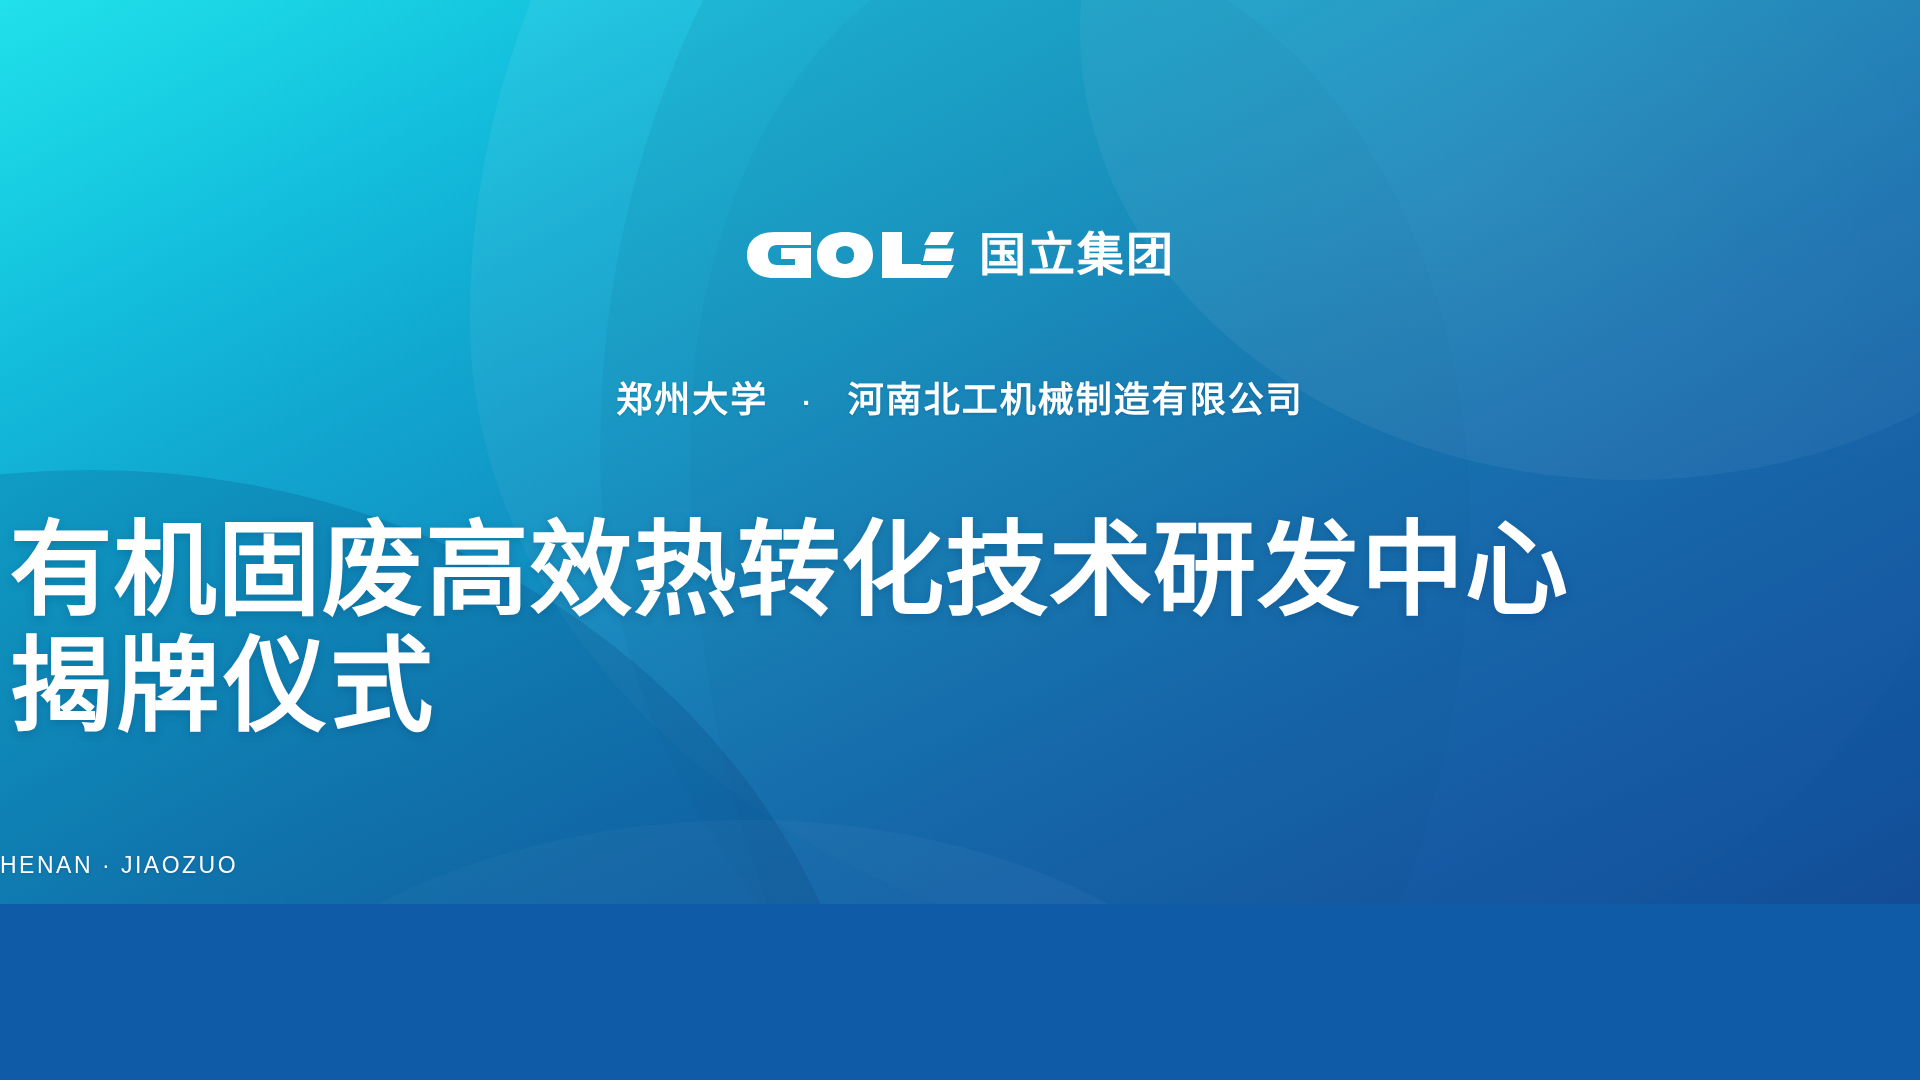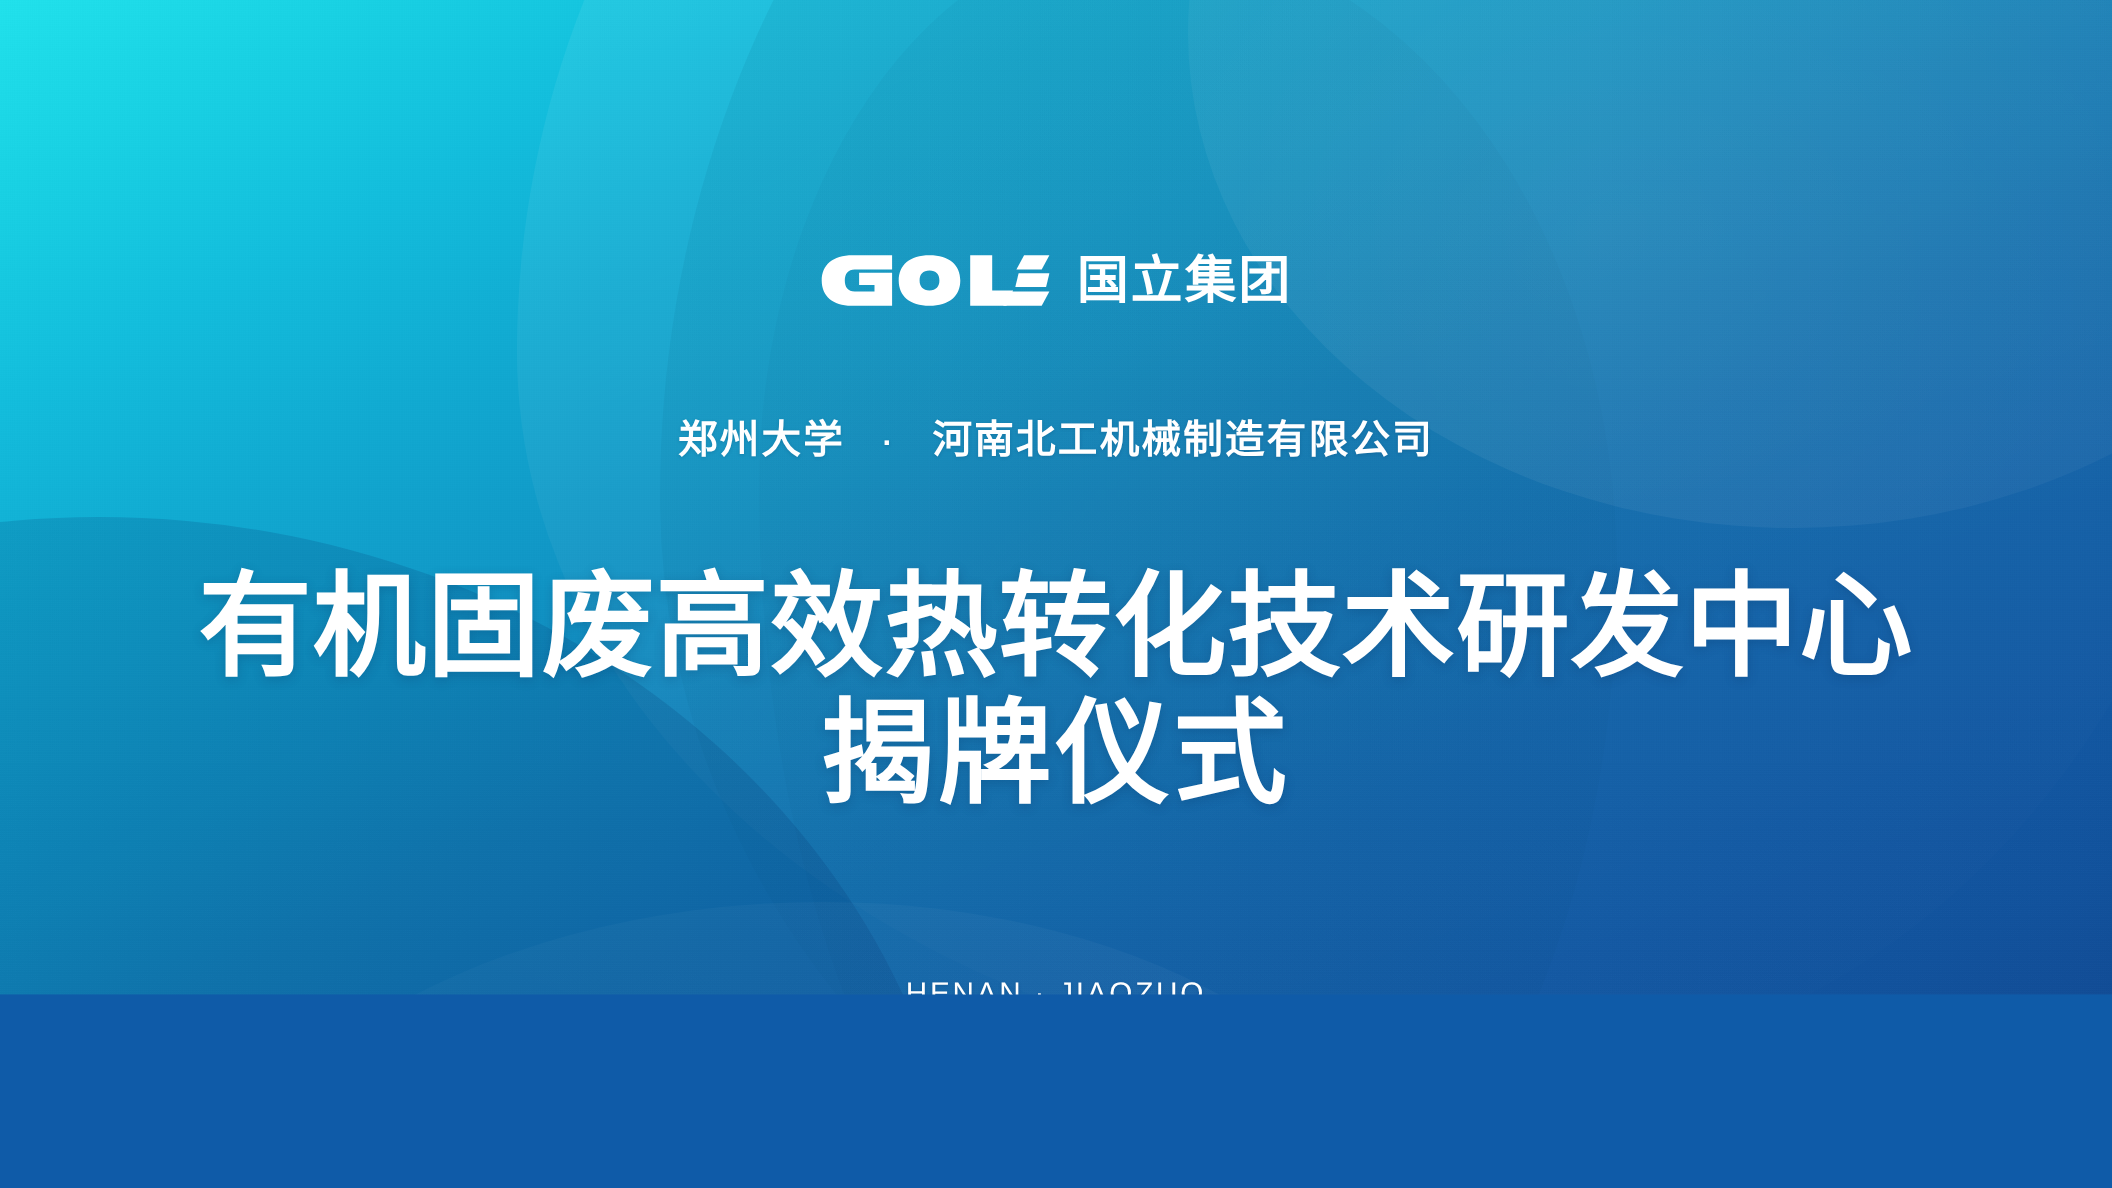--- a/index.html
+++ b/index.html
@@ -190,21 +190,20 @@
     font-size: 28px;
     vertical-align: middle;
   }
 
   
   .headline {
     position: absolute;
     top: 442px;
     left: 0;
     right: 0;
-    text-align: center;
     color: #ffffff;
     font-weight: 900;
     font-size: 104px;
     line-height: 1.12;
     letter-spacing: 1px;
     white-space: nowrap;
     text-shadow: 0 3px 10px rgba(0, 45, 90, 0.22);
     font-family: "Liberation Sans", "DejaVu Sans", sans-serif;
   }
   .headline .line {
@@ -214,28 +213,27 @@
   }
   .headline .line-1 { font-size: 104px; }
   .headline .line-2 { font-size: 104px; letter-spacing: 4px; }
 
   
   .footer-locale {
     position: absolute;
     top: 852px;
     left: 0;
     right: 0;
-    text-align: center;
-    color: #ffffff;
-    font-size: 27px;
+    text-align: left;
+    color: #ffffff;
+    font-size: 23px;
     font-weight: 500;
     letter-spacing: 2.5px;
     white-space: nowrap;
     text-shadow: 0 1px 3px rgba(0,35,75,0.20);
-    margin-top: 36px;
   }
 </style>
 </head>
 <body>
 
 <div id="slide">
 
   <div class="blob blob-teardrop"></div>
   <div class="blob blob-wedge"></div>
   <div class="blob blob-seam"></div>

